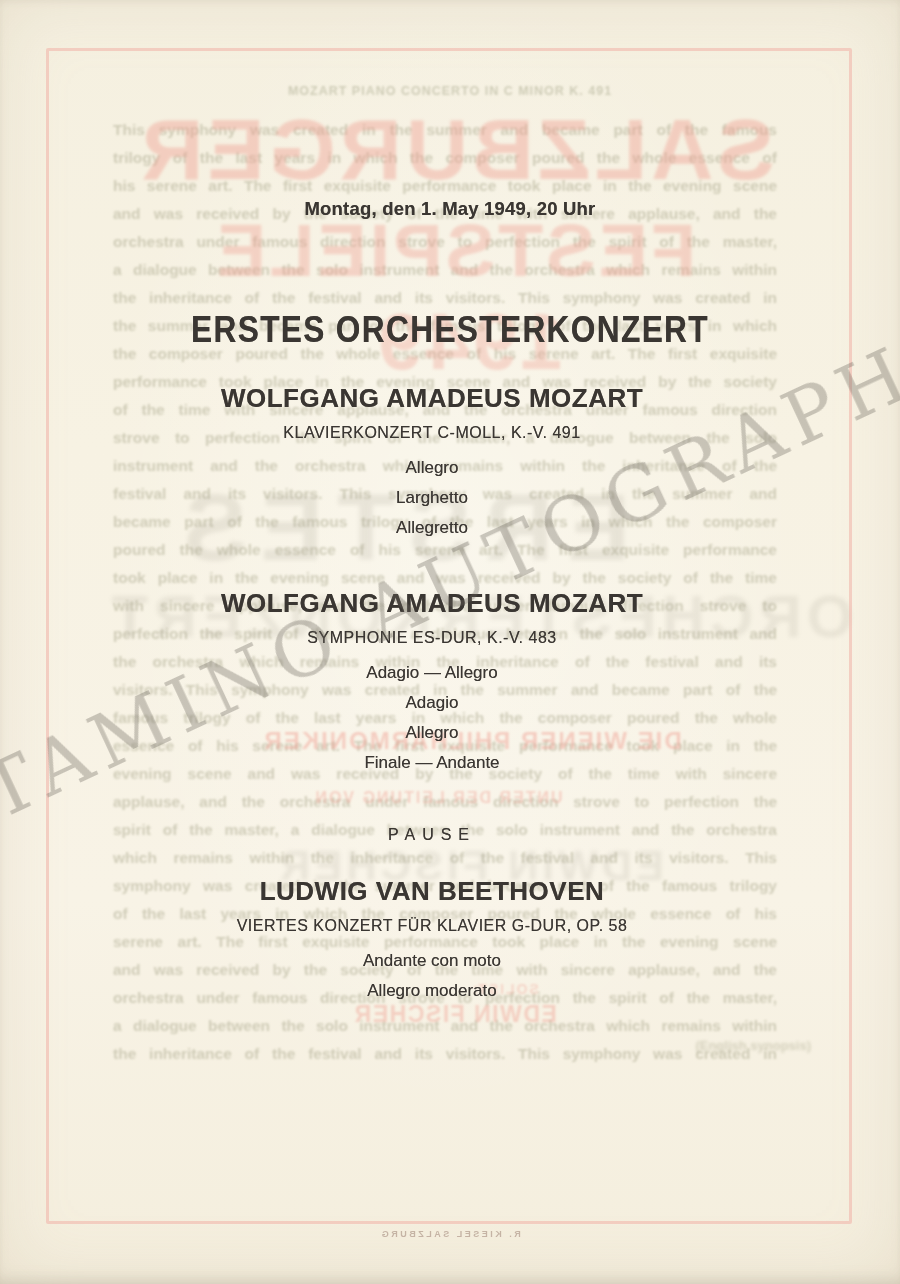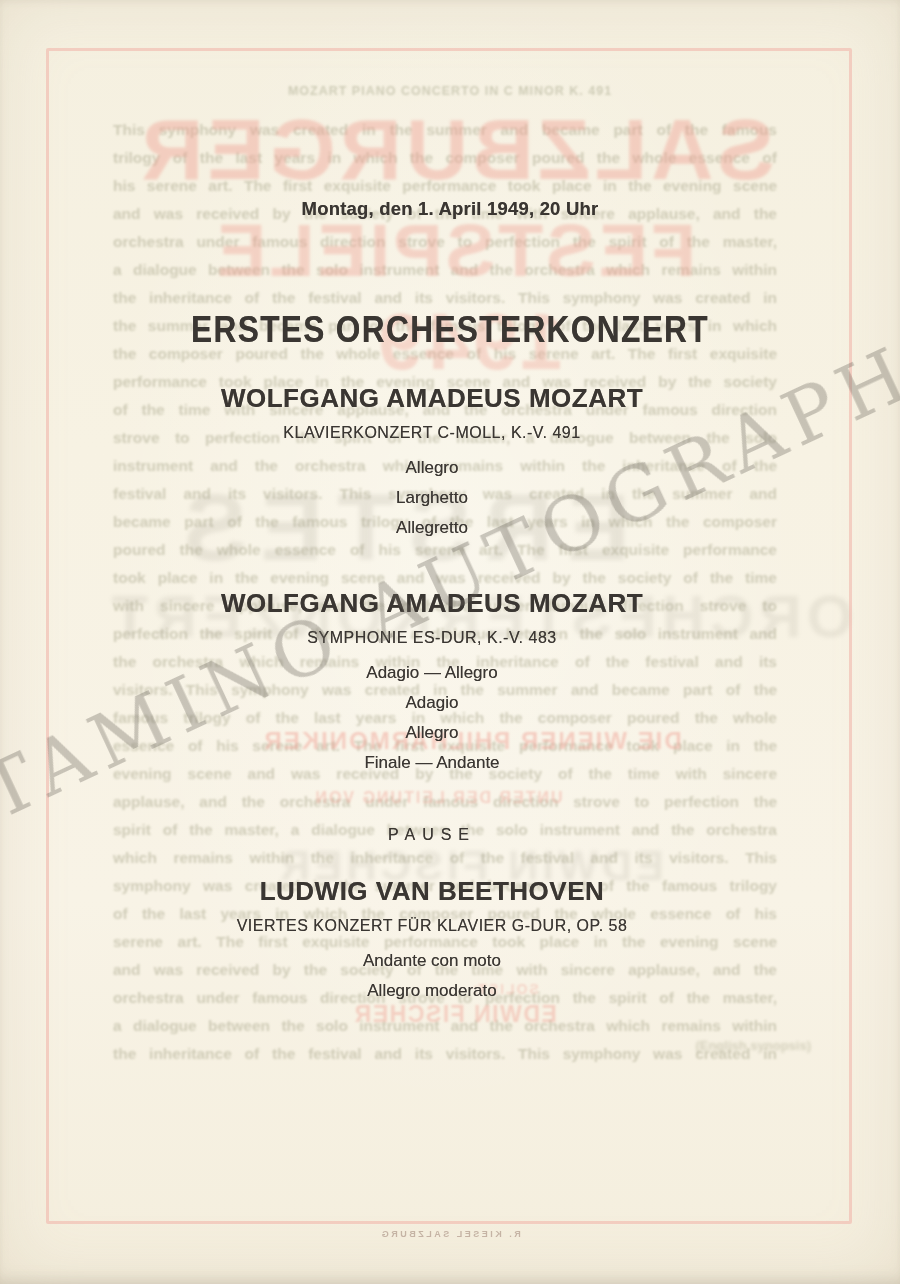--- a/index.html
+++ b/index.html
@@ -89,21 +89,21 @@
     <div class="flip b-red solist"><span style="left:-55px">SOLIST:</span></div>
     <div class="flip b-red fischer-red"><span style="left:-5px">EDWIN FISCHER</span></div>
 
     <div class="flip printer"><span>R. KIESEL SALZBURG</span></div>
   </div>
 
   <div class="frame"></div>
 
   <div class="content softink">
     <div class="dateblock">
-      <div>Montag, den 1. April 1949, 20 Uhr</div>
+      <div>Montag, den 1. May 1949, 20 Uhr</div>
     </div>
     <div class="title">ERSTES ORCHESTERKONZERT</div>
 
     <div class="program">
       <div id="program-top">
           <div class="program-block">
             <div class="composer">WOLFGANG AMADEUS MOZART</div>
             <div class="work">KLAVIERKONZERT C-MOLL, K.-V. 491</div>
             <div class="movement">Allegro</div>
             <div class="movement">Larghetto</div>

